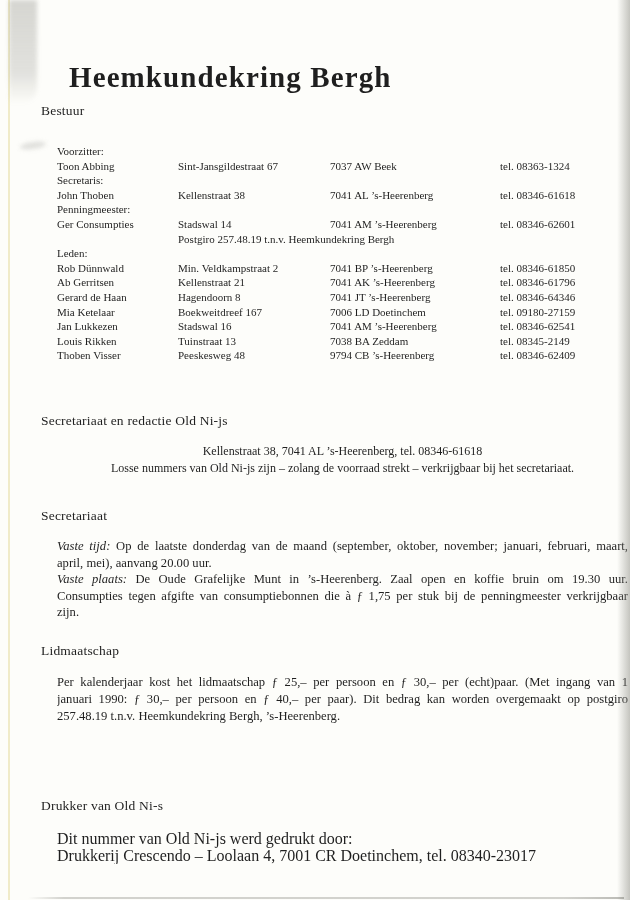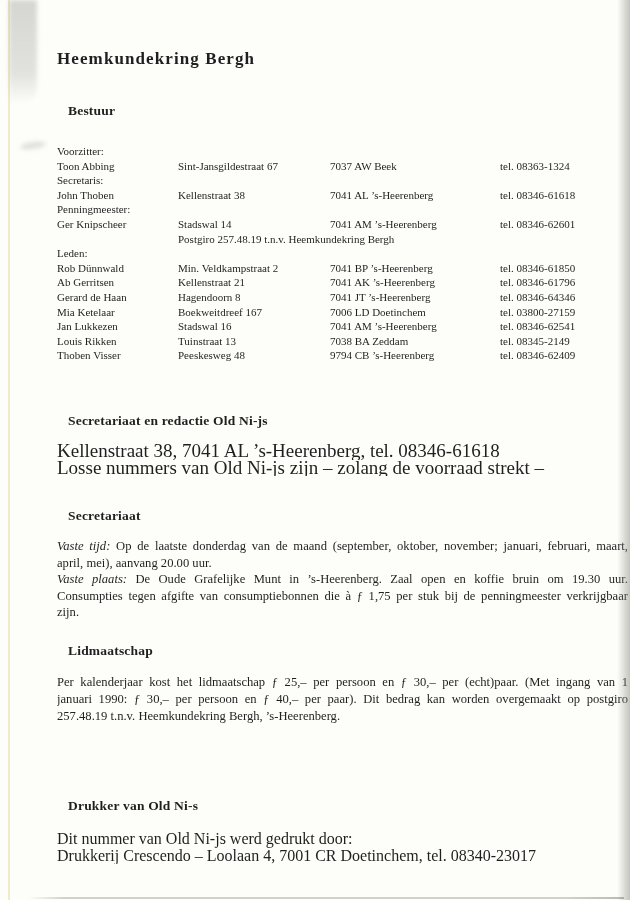--- a/index.html
+++ b/index.html
@@ -16,42 +16,42 @@
     background:linear-gradient(180deg,rgba(140,140,132,0.34),rgba(140,140,132,0.24) 70%,rgba(140,140,132,0));
     filter:blur(2px);border-bottom-right-radius:16px;}
   .edge-right{position:absolute;right:0;top:0;width:13px;height:100%;
     background:linear-gradient(90deg,rgba(150,150,143,0),rgba(140,140,132,0.5));}
   .edge-bottom{position:absolute;left:28px;bottom:1px;width:596px;height:2px;
     background:linear-gradient(90deg,rgba(140,140,132,0),rgba(140,140,132,0.38) 6%,rgba(140,140,132,0.38) 90%,rgba(120,120,112,0.5));}
   .smudge{position:absolute;left:20px;top:142px;width:26px;height:7px;
     background:rgba(150,150,142,0.28);filter:blur(2px);border-radius:50%;transform:rotate(-8deg);}
 
   .title{
-    position:absolute;left:57px;top:49px;margin:0;
-    font-size:17px;font-weight:bold;letter-spacing:1.1px;white-space:nowrap;
+    position:absolute;left:57px;top:49px;margin:12px;
+    font-size:29px;font-weight:bold;letter-spacing:1.1px;white-space:nowrap;
   }
   .h{
-    position:absolute;left:68px;margin:0;
-    font-size:13.5px;font-weight:bold;letter-spacing:0.2px;white-space:nowrap;
+    position:absolute;left:41px;margin:0;
+    font-size:13.5px;font-weight:normal;letter-spacing:0.2px;white-space:nowrap;
   }
   .h-bestuur{top:103px;}
   .h-secretariaat{top:413px;}
   .h-bijeenkomsten{top:508px;}
   .h-lidmaatschap{top:643px;}
   .h-drukker{top:798px;}
 
   .table{position:absolute;left:57px;top:144px;width:543px;font-size:11px;}
   .trow{display:grid;grid-template-columns:121px 152px 170px auto;height:14.6px;line-height:14.6px;}
   .c{white-space:nowrap;overflow:visible;}
 
   .para{position:absolute;left:57px;width:571px;font-size:12.6px;}
   .pline{height:16.6px;line-height:16.6px;overflow:hidden;}
   .pline[data-align="justify"]{text-align:justify;text-align-last:justify;}
   .pline .lead{font-style:italic;font-family:Liberation Serif, serif;}
-  .p-secretariaat{top:443px;font-size:19px;}
+  .p-secretariaat{top:443px;font-size:12px;text-align:center;}
   .p-bijeenkomsten{top:538px;}
   .p-lidmaatschap{top:674px;}
   .p-lidmaatschap .pline{height:17px;line-height:17px;}
   .p-drukker{top:831px;font-size:16px;}
 </style>
 </head>
 <body>
 
 <div class="sheet">
 
@@ -94,21 +94,21 @@
       </div>
 
       <div class="trow">
         <div class="c">Penningmeester:</div>
         <div class="c"></div>
         <div class="c"></div>
         <div class="c"></div>
       </div>
 
       <div class="trow">
-        <div class="c">Ger Knipscheer</div>
+        <div class="c">Ger Consumpties</div>
         <div class="c">Stadswal 14</div>
         <div class="c">7041 AM ’s-Heerenberg</div>
         <div class="c">tel. 08346-62601</div>
       </div>
 
       <div class="trow">
         <div class="c"></div>
         <div class="c">Postgiro 257.48.19 t.n.v. Heemkundekring Bergh</div>
         <div class="c"></div>
         <div class="c"></div>
@@ -139,21 +139,21 @@
         <div class="c">Gerard de Haan</div>
         <div class="c">Hagendoorn 8</div>
         <div class="c">7041 JT ’s-Heerenberg</div>
         <div class="c">tel. 08346-64346</div>
       </div>
 
       <div class="trow">
         <div class="c">Mia Ketelaar</div>
         <div class="c">Boekweitdreef 167</div>
         <div class="c">7006 LD Doetinchem</div>
-        <div class="c">tel. 03800-27159</div>
+        <div class="c">tel. 09180-27159</div>
       </div>
 
       <div class="trow">
         <div class="c">Jan Lukkezen</div>
         <div class="c">Stadswal 16</div>
         <div class="c">7041 AM ’s-Heerenberg</div>
         <div class="c">tel. 08346-62541</div>
       </div>
 
       <div class="trow">

